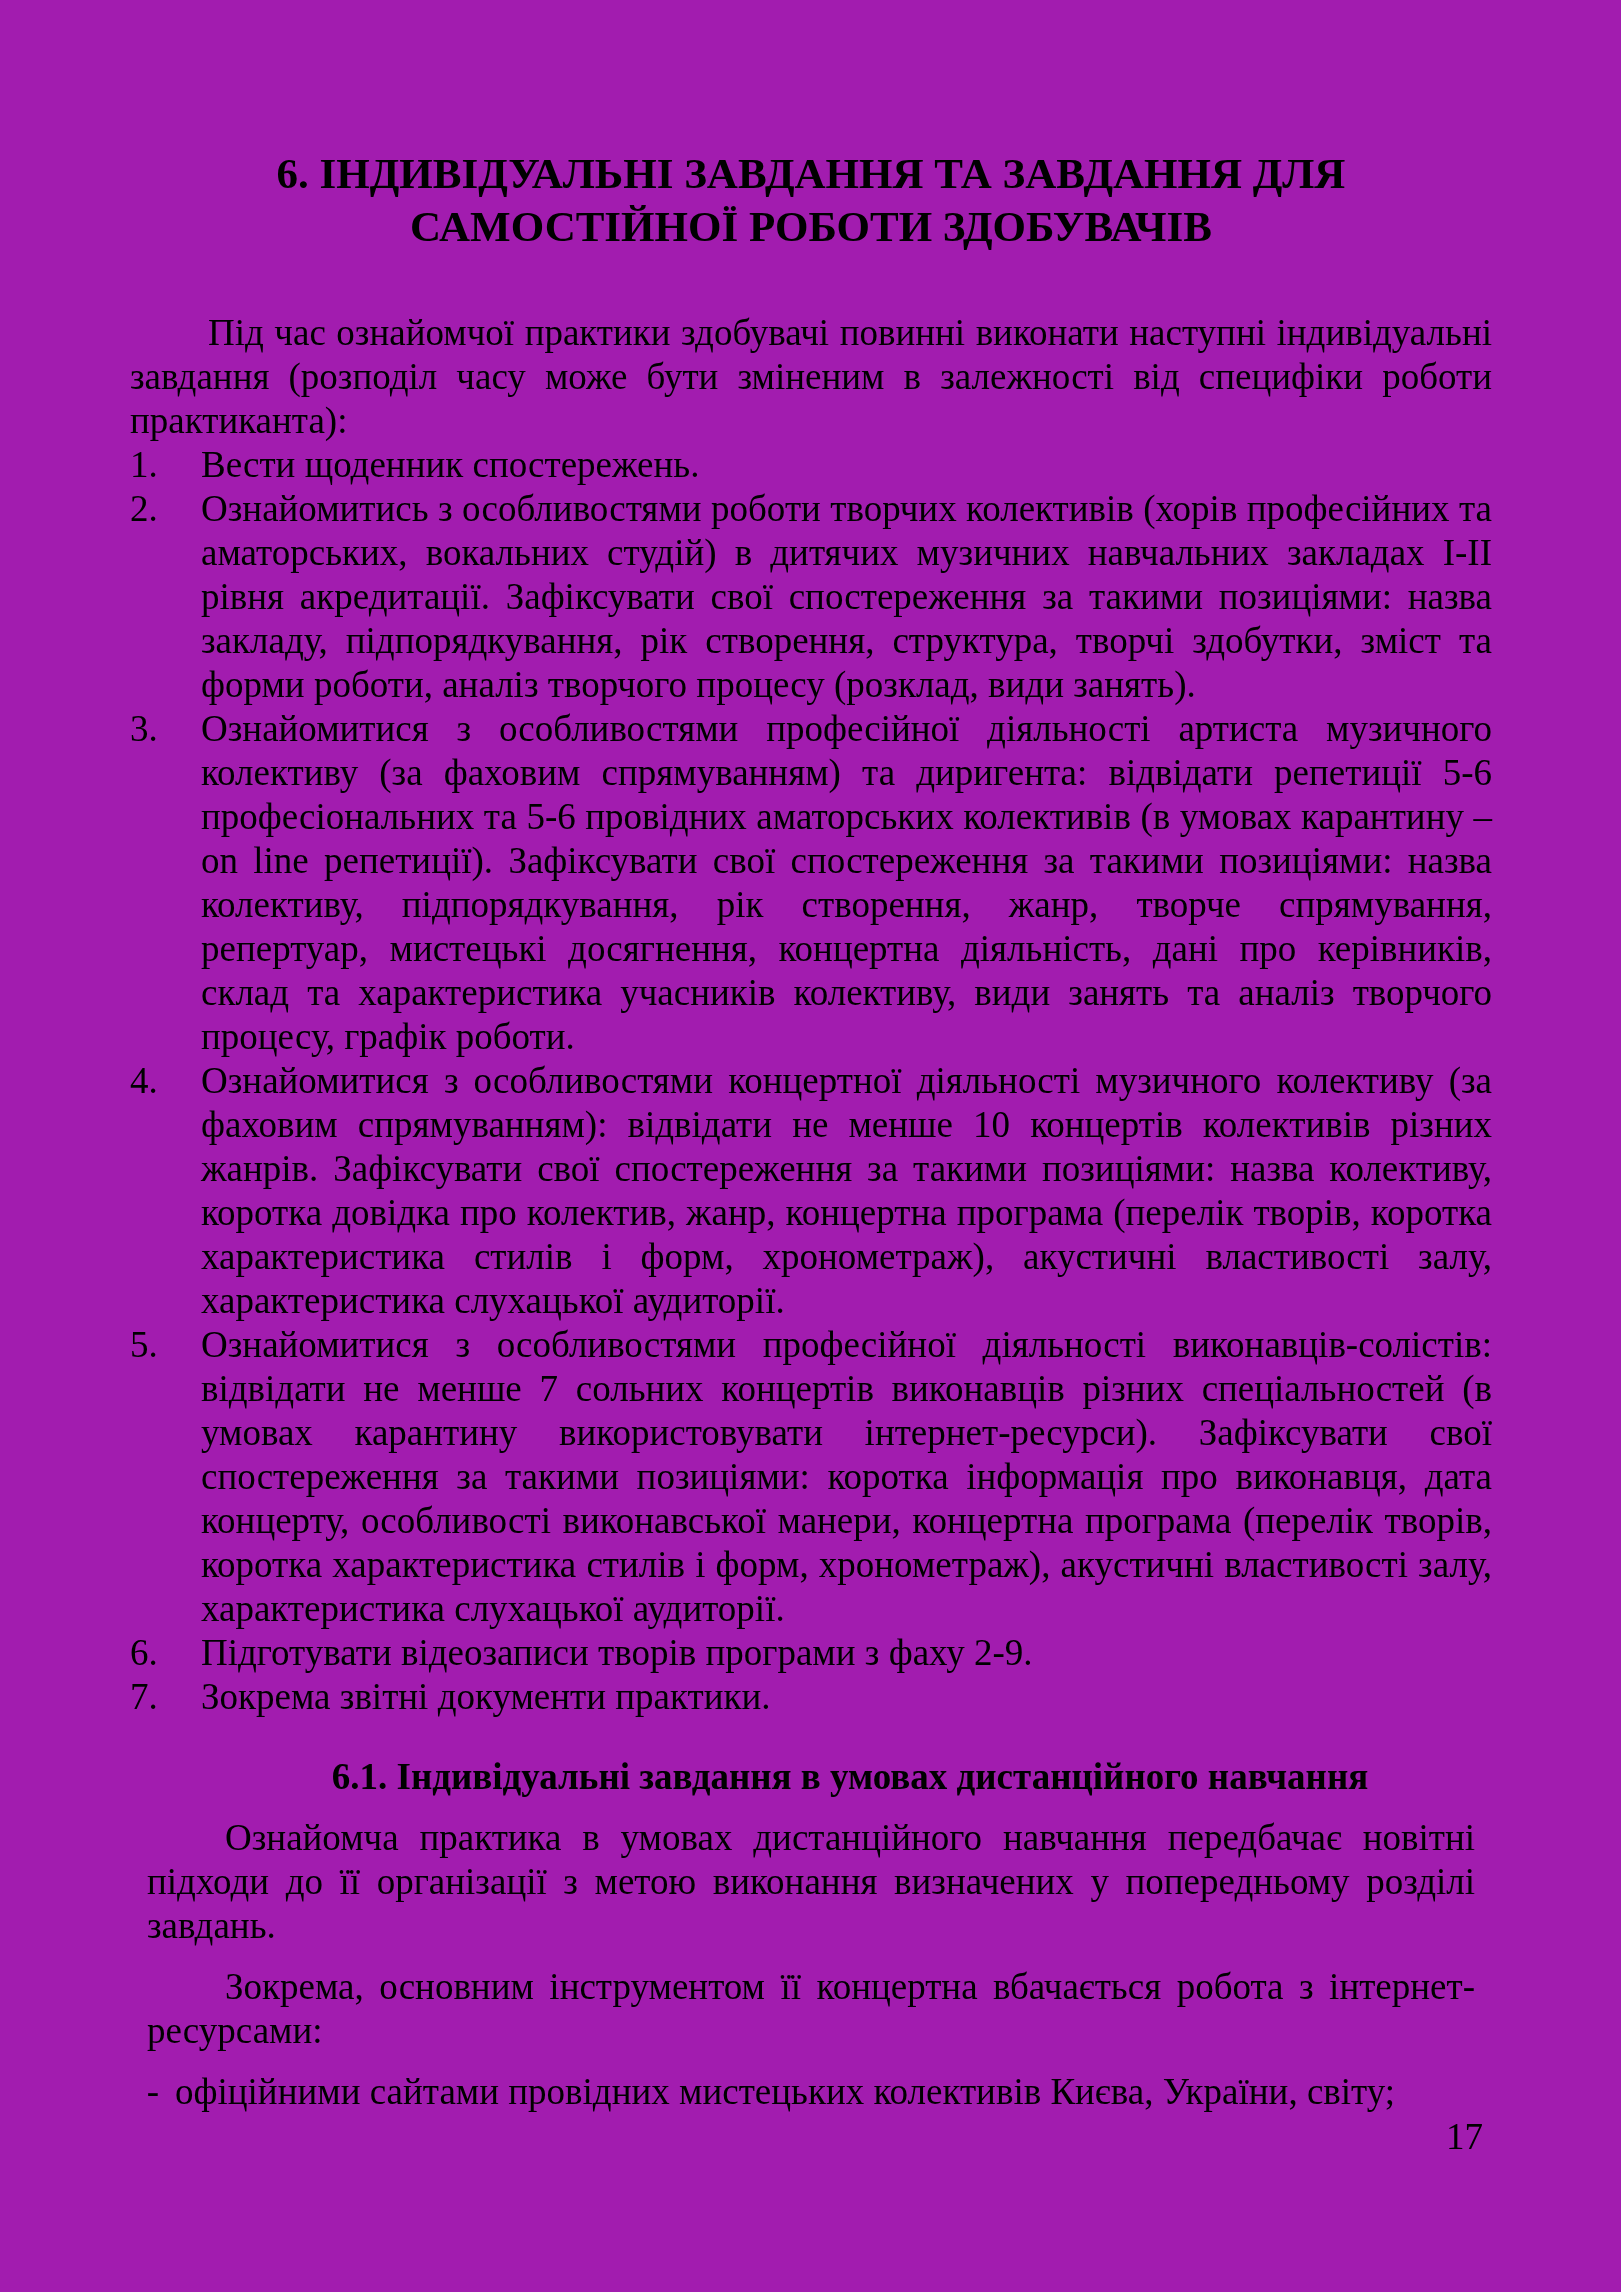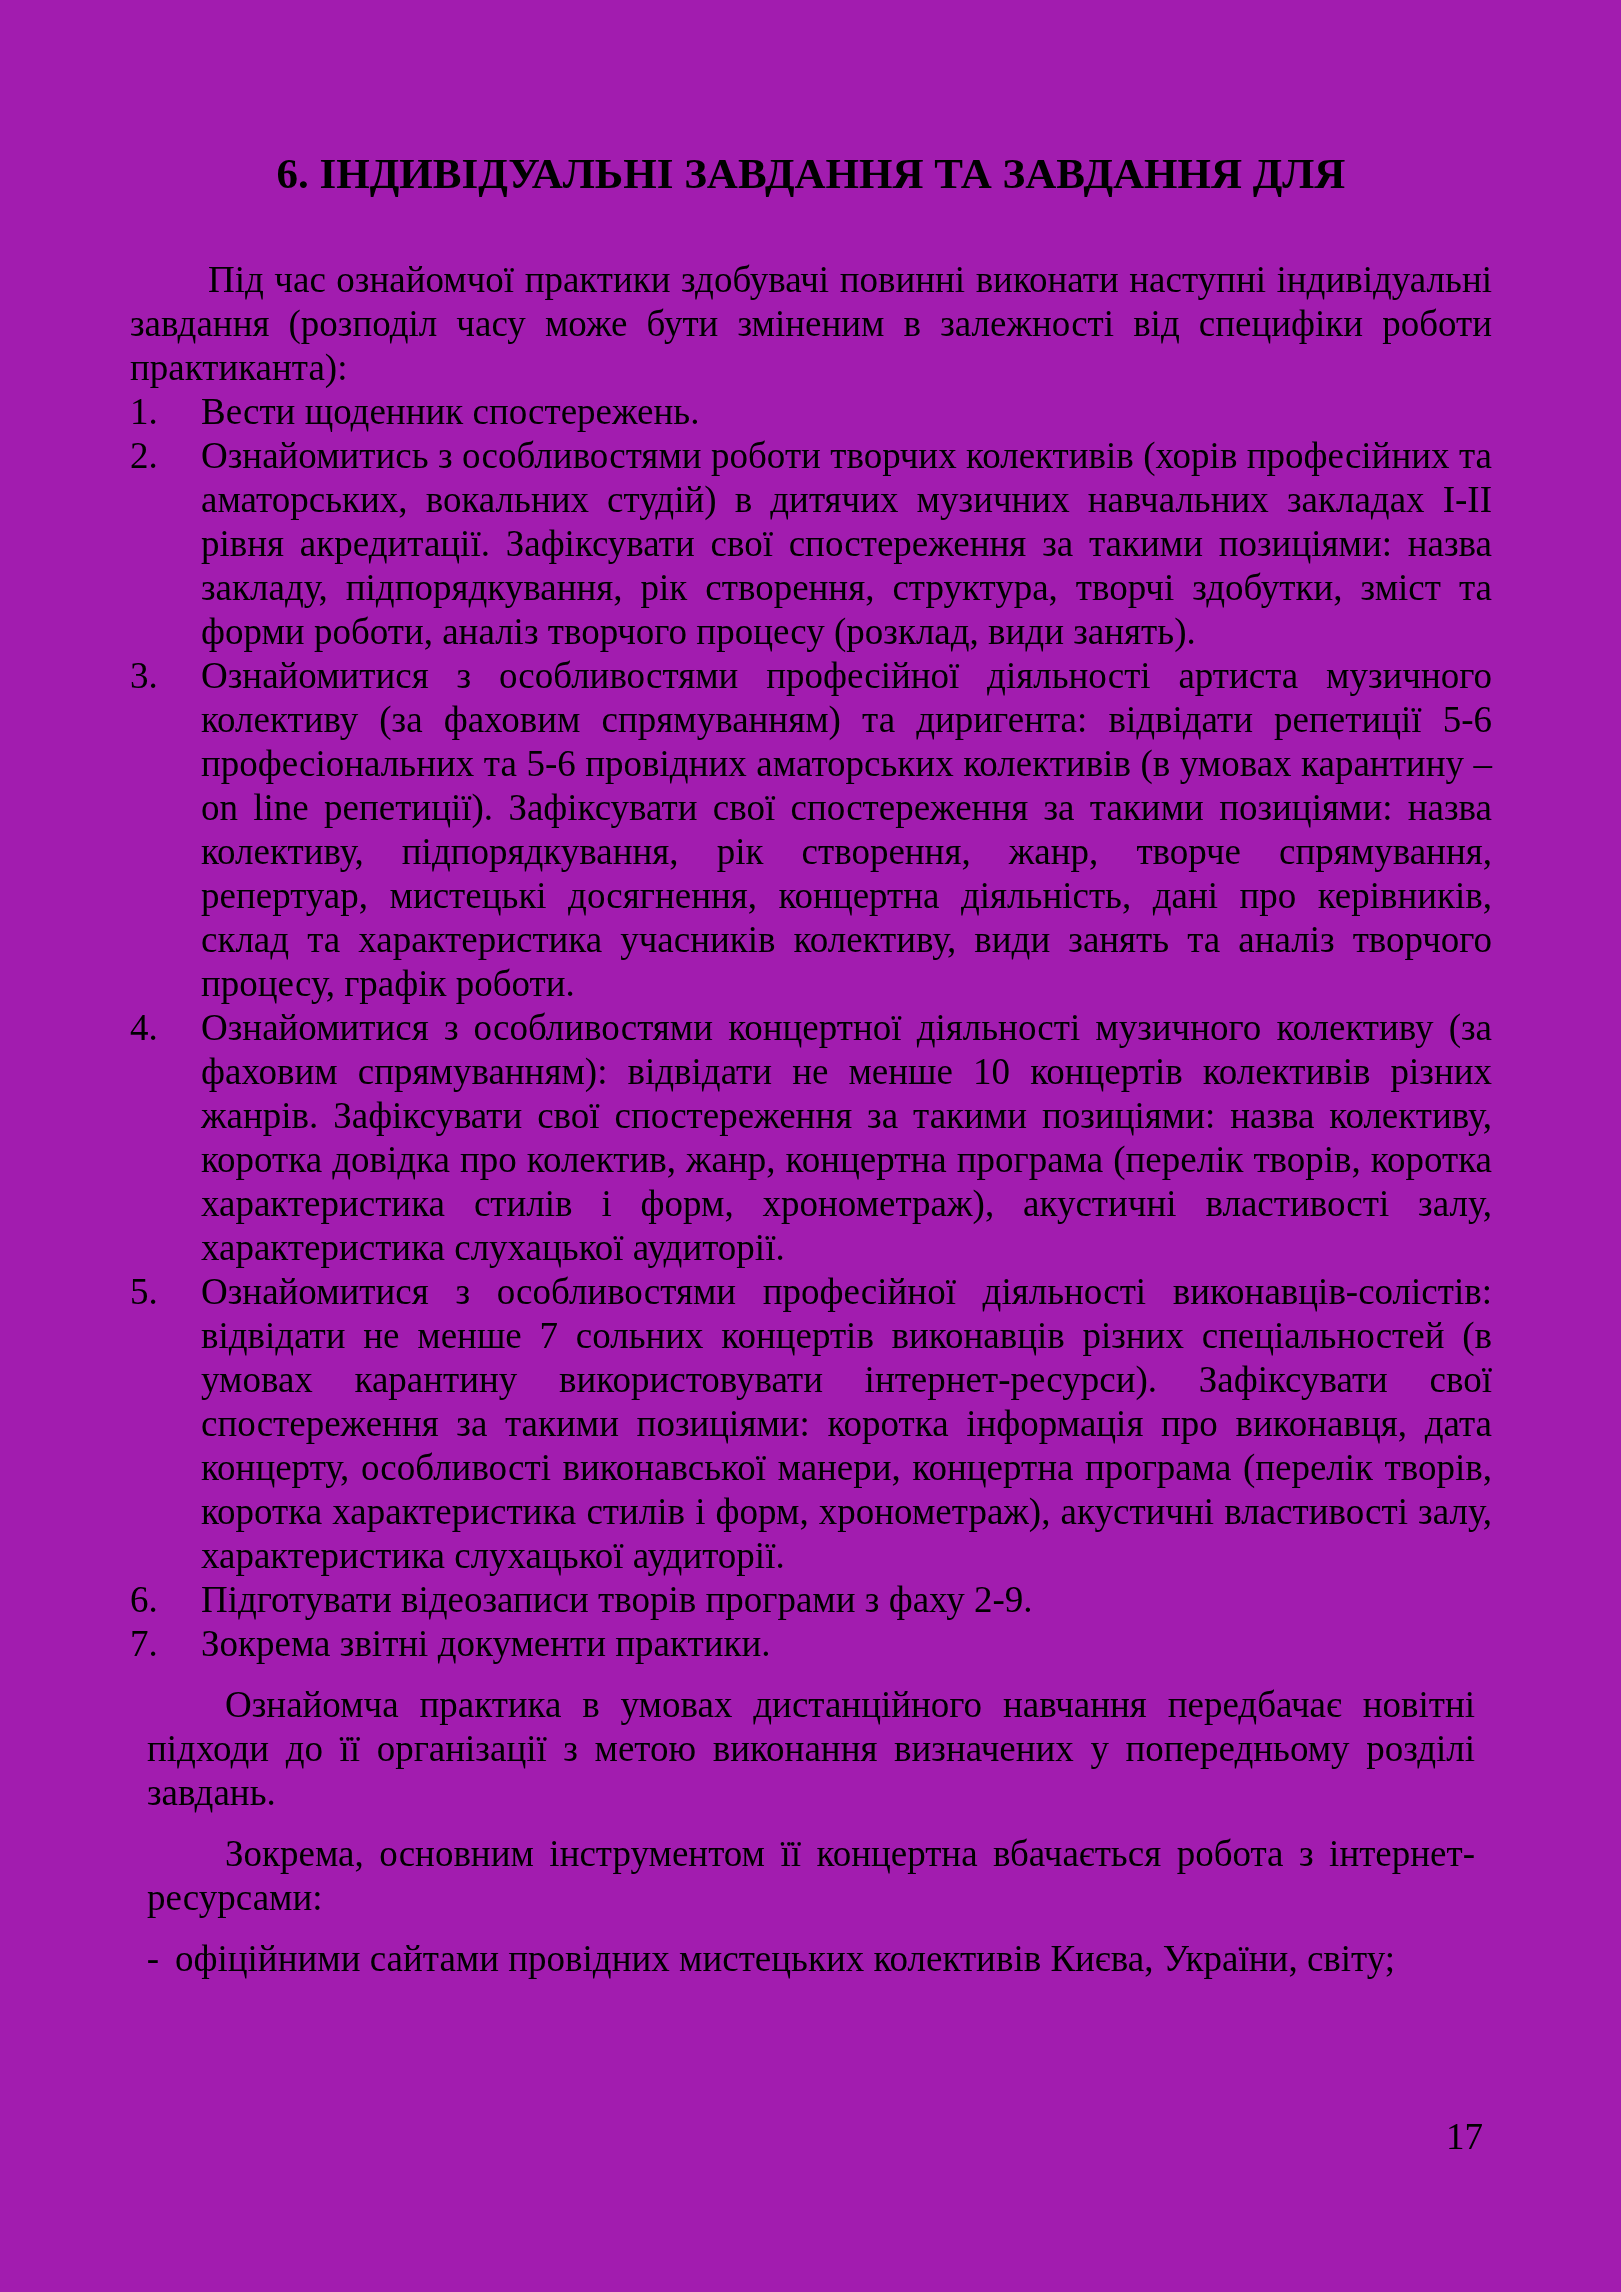--- a/index.html
+++ b/index.html
@@ -81,20 +81,21 @@
   }
 </style>
 </head>
 <body>
 
 <div class="page">
   <div class="content">
 
     <div class="doc-title">
       <div>6. ІНДИВІДУАЛЬНІ ЗАВДАННЯ ТА ЗАВДАННЯ ДЛЯ</div>
+      <div>САМОСТІЙНОЇ РОБОТИ ЗДОБУВАЧІВ</div>
     </div>
 
     <div class="body-text">
 
       <p class="intro">Під час ознайомчої практики здобувачі повинні виконати наступні індивідуальні завдання (розподіл часу може бути зміненим в залежності від специфіки роботи практиканта):</p>
 
       <div>
         <div class="task-row">
           <span class="task-num">1.</span>
           <span class="task-text">Вести щоденник спостережень.</span>
@@ -118,20 +119,21 @@
         <div class="task-row">
           <span class="task-num">6.</span>
           <span class="task-text">Підготувати відеозаписи творів програми з фаху 2-9.</span>
         </div>
         <div class="task-row">
           <span class="task-num">7.</span>
           <span class="task-text">Зокрема  звітні документи практики.</span>
         </div>
       </div>
 
+      <div class="section-heading">6.1. Індивідуальні завдання в умовах дистанційного навчання</div>
 
       <p class="section-para">Ознайомча практика в умовах дистанційного навчання передбачає новітні підходи до її організації з метою виконання визначених у попередньому розділі завдань.</p>
       <p class="section-para">Зокрема, основним інструментом її концертна вбачається робота з інтернет-ресурсами:</p>
 
       <div>
         <div class="bullet-row">
           <span class="bullet-dash">-</span>
           <span class="bullet-text">офіційними сайтами провідних мистецьких колективів Києва, України, світу;</span>
         </div>
       </div>

